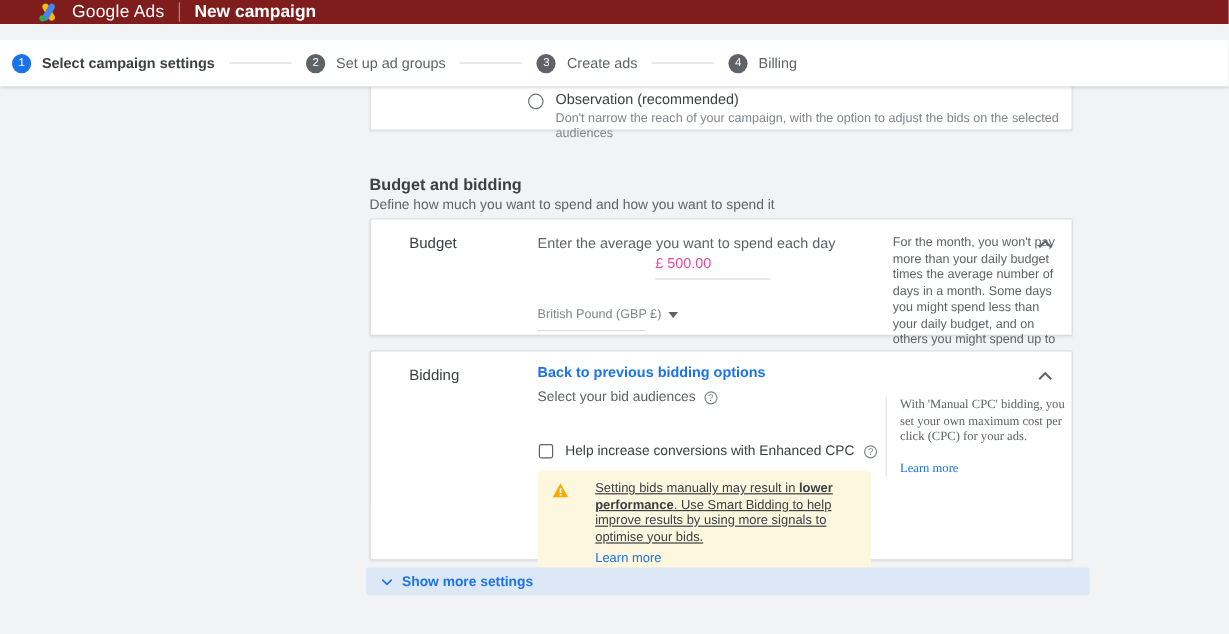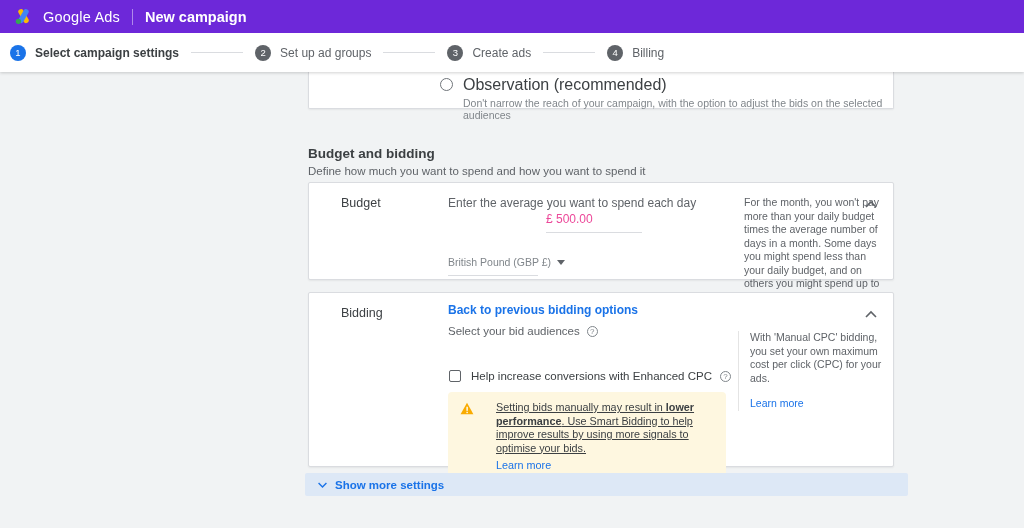--- a/index.html
+++ b/index.html
@@ -1,21 +1,21 @@
 <!DOCTYPE html>
 <html><head>
 <meta charset="utf-8">
 <style>
   * { margin:0; padding:0; box-sizing:border-box; }
   html,body { width:1024px; height:528px; overflow:hidden; }
   body { font-family:"Liberation Sans", sans-serif; background:#f1f3f4; position:relative; }
 
   
-  .topbar { position:absolute; top:0; left:0; width:1024px; height:33px;
-    background:#6d28d9; display:flex; align-items:center; padding-left:14px; z-index:30; }
+  .topbar { position:absolute; top:0; left:0; width:1024px; height:20px;
+    background:#7f1d1d; display:flex; align-items:center; padding-left:31px; z-index:30; }
   .logo { width:19px; height:17px; display:block; }
   .brand { color:#fff; font-size:14.5px; margin-left:10px; letter-spacing:.2px; }
   .topbar-divider { width:1px; height:16px; background:rgba(255,255,255,.45); margin:0 12px; }
   .page-title { color:#fff; font-size:14.5px; font-weight:bold; }
 
   
   .stepper { position:absolute; top:33px; left:0; width:1024px; height:39px; background:#fff;
     display:flex; align-items:center; padding-left:10px; z-index:20;
     box-shadow:0 1px 3px rgba(0,0,0,.18); }
   .step { display:flex; align-items:center; }
@@ -31,21 +31,21 @@
   
   .card { position:absolute; background:#fff; border:1px solid #dadce0; border-radius:2px;
     box-shadow:0 1px 2px rgba(0,0,0,.06); }
 
   .obs-card { left:308px; top:72px; width:586px; height:37px; border-top:none;
     border-radius:0 0 2px 2px; }
   .obs-row { position:absolute; left:131px; top:4px; display:flex; }
   .radio { width:13px; height:13px; border:1.5px solid #70757a; border-radius:50%;
     margin-top:2px; flex:0 0 auto; background:#fff; }
   .obs-texts { margin-left:10px; }
-  .obs-title { font-size:16px; color:#3c4043; }
+  .obs-title { font-size:12px; color:#3c4043; }
   .obs-desc { font-size:10.5px; color:#80868b; margin-top:3px; }
 
   .section-title { position:absolute; left:308px; top:146px; font-size:13.5px; font-weight:bold; color:#3c4043; }
   .section-sub { position:absolute; left:308px; top:165px; font-size:11.5px; color:#5f6368; }
 
   .budget-card { left:308px; top:182px; width:586px; height:98px; }
   .bidding-card { left:308px; top:292px; width:586px; height:175px; }
 
   .card-label { position:absolute; left:32px; top:13px; font-size:12.5px; color:#3c4043; }
 
@@ -56,21 +56,21 @@
     display:flex; align-items:center; justify-content:space-between; cursor:pointer;margin-top:44px; }
   .currency-text { font-size:10.5px; color:#80868b; white-space:nowrap; }
   .caret { width:0; height:0; border-left:4px solid transparent; border-right:4px solid transparent;
     border-top:5px solid #5f6368; margin-left:6px; flex:0 0 auto; }
 
   .amount-field { position:absolute; left:237px; top:29px; width:96px;
     border-bottom:1px solid #dadce0; padding-bottom:6px; font-size:12px; color:#ec4899; }
 
   .info-panel { position:absolute; width:142px; font-size:10.5px; color:#5f6368; line-height:13.5px; }
   .budget-info { left:435px; top:13px; }
-  .bidding-info { left:429px; top:38px; border-left:1px solid #e4e4e4; padding-left:11px; width:152px; }
+  .bidding-info { left:429px; top:38px; border-left:1px solid #e4e4e4; padding-left:11px; width:152px;font-family:Liberation Serif, serif; }
   .link { color:#1a73e8; text-decoration:none; cursor:pointer; }
   .info-learn { display:inline-block; margin-top:0; }
   .bidding-info .standalone-link { display:inline-block; margin-top:12px; font-size:10.5px; }
 
   .chevron-up-btn { position:absolute; right:13px; top:12px; width:16px; height:12px; cursor:pointer; }
 
   .back-link { position:absolute; left:139px; top:10px; font-size:12px; font-weight:bold; }
 
   .strategy-label-row { position:absolute; left:139px; top:32px; display:flex; align-items:center; }
   .strategy-label { font-size:11.5px; color:#5f6368; }

